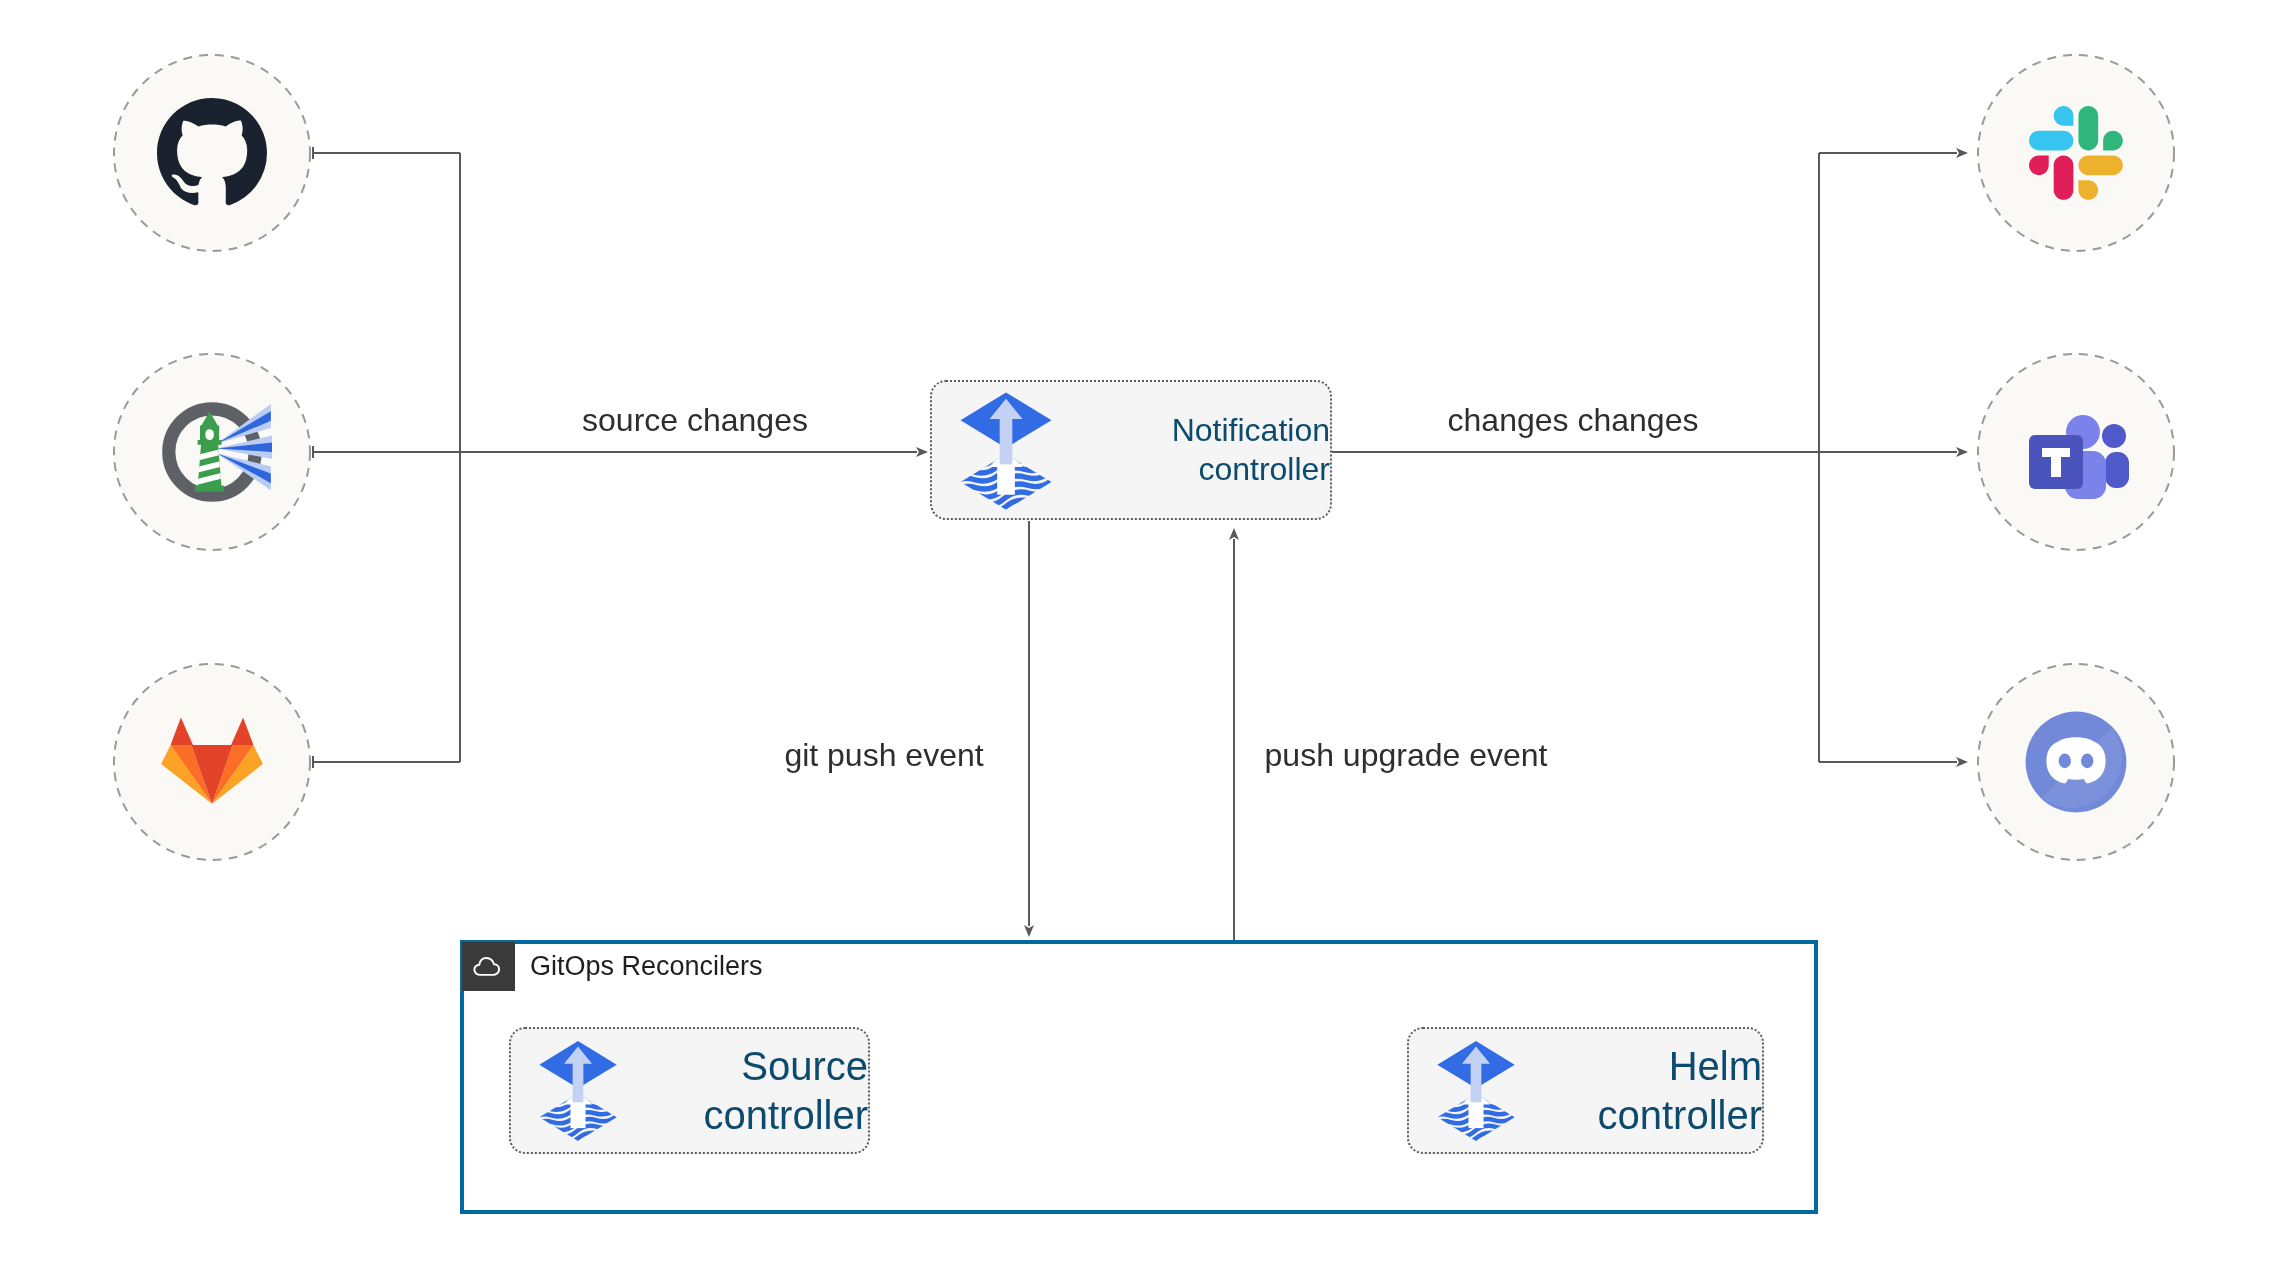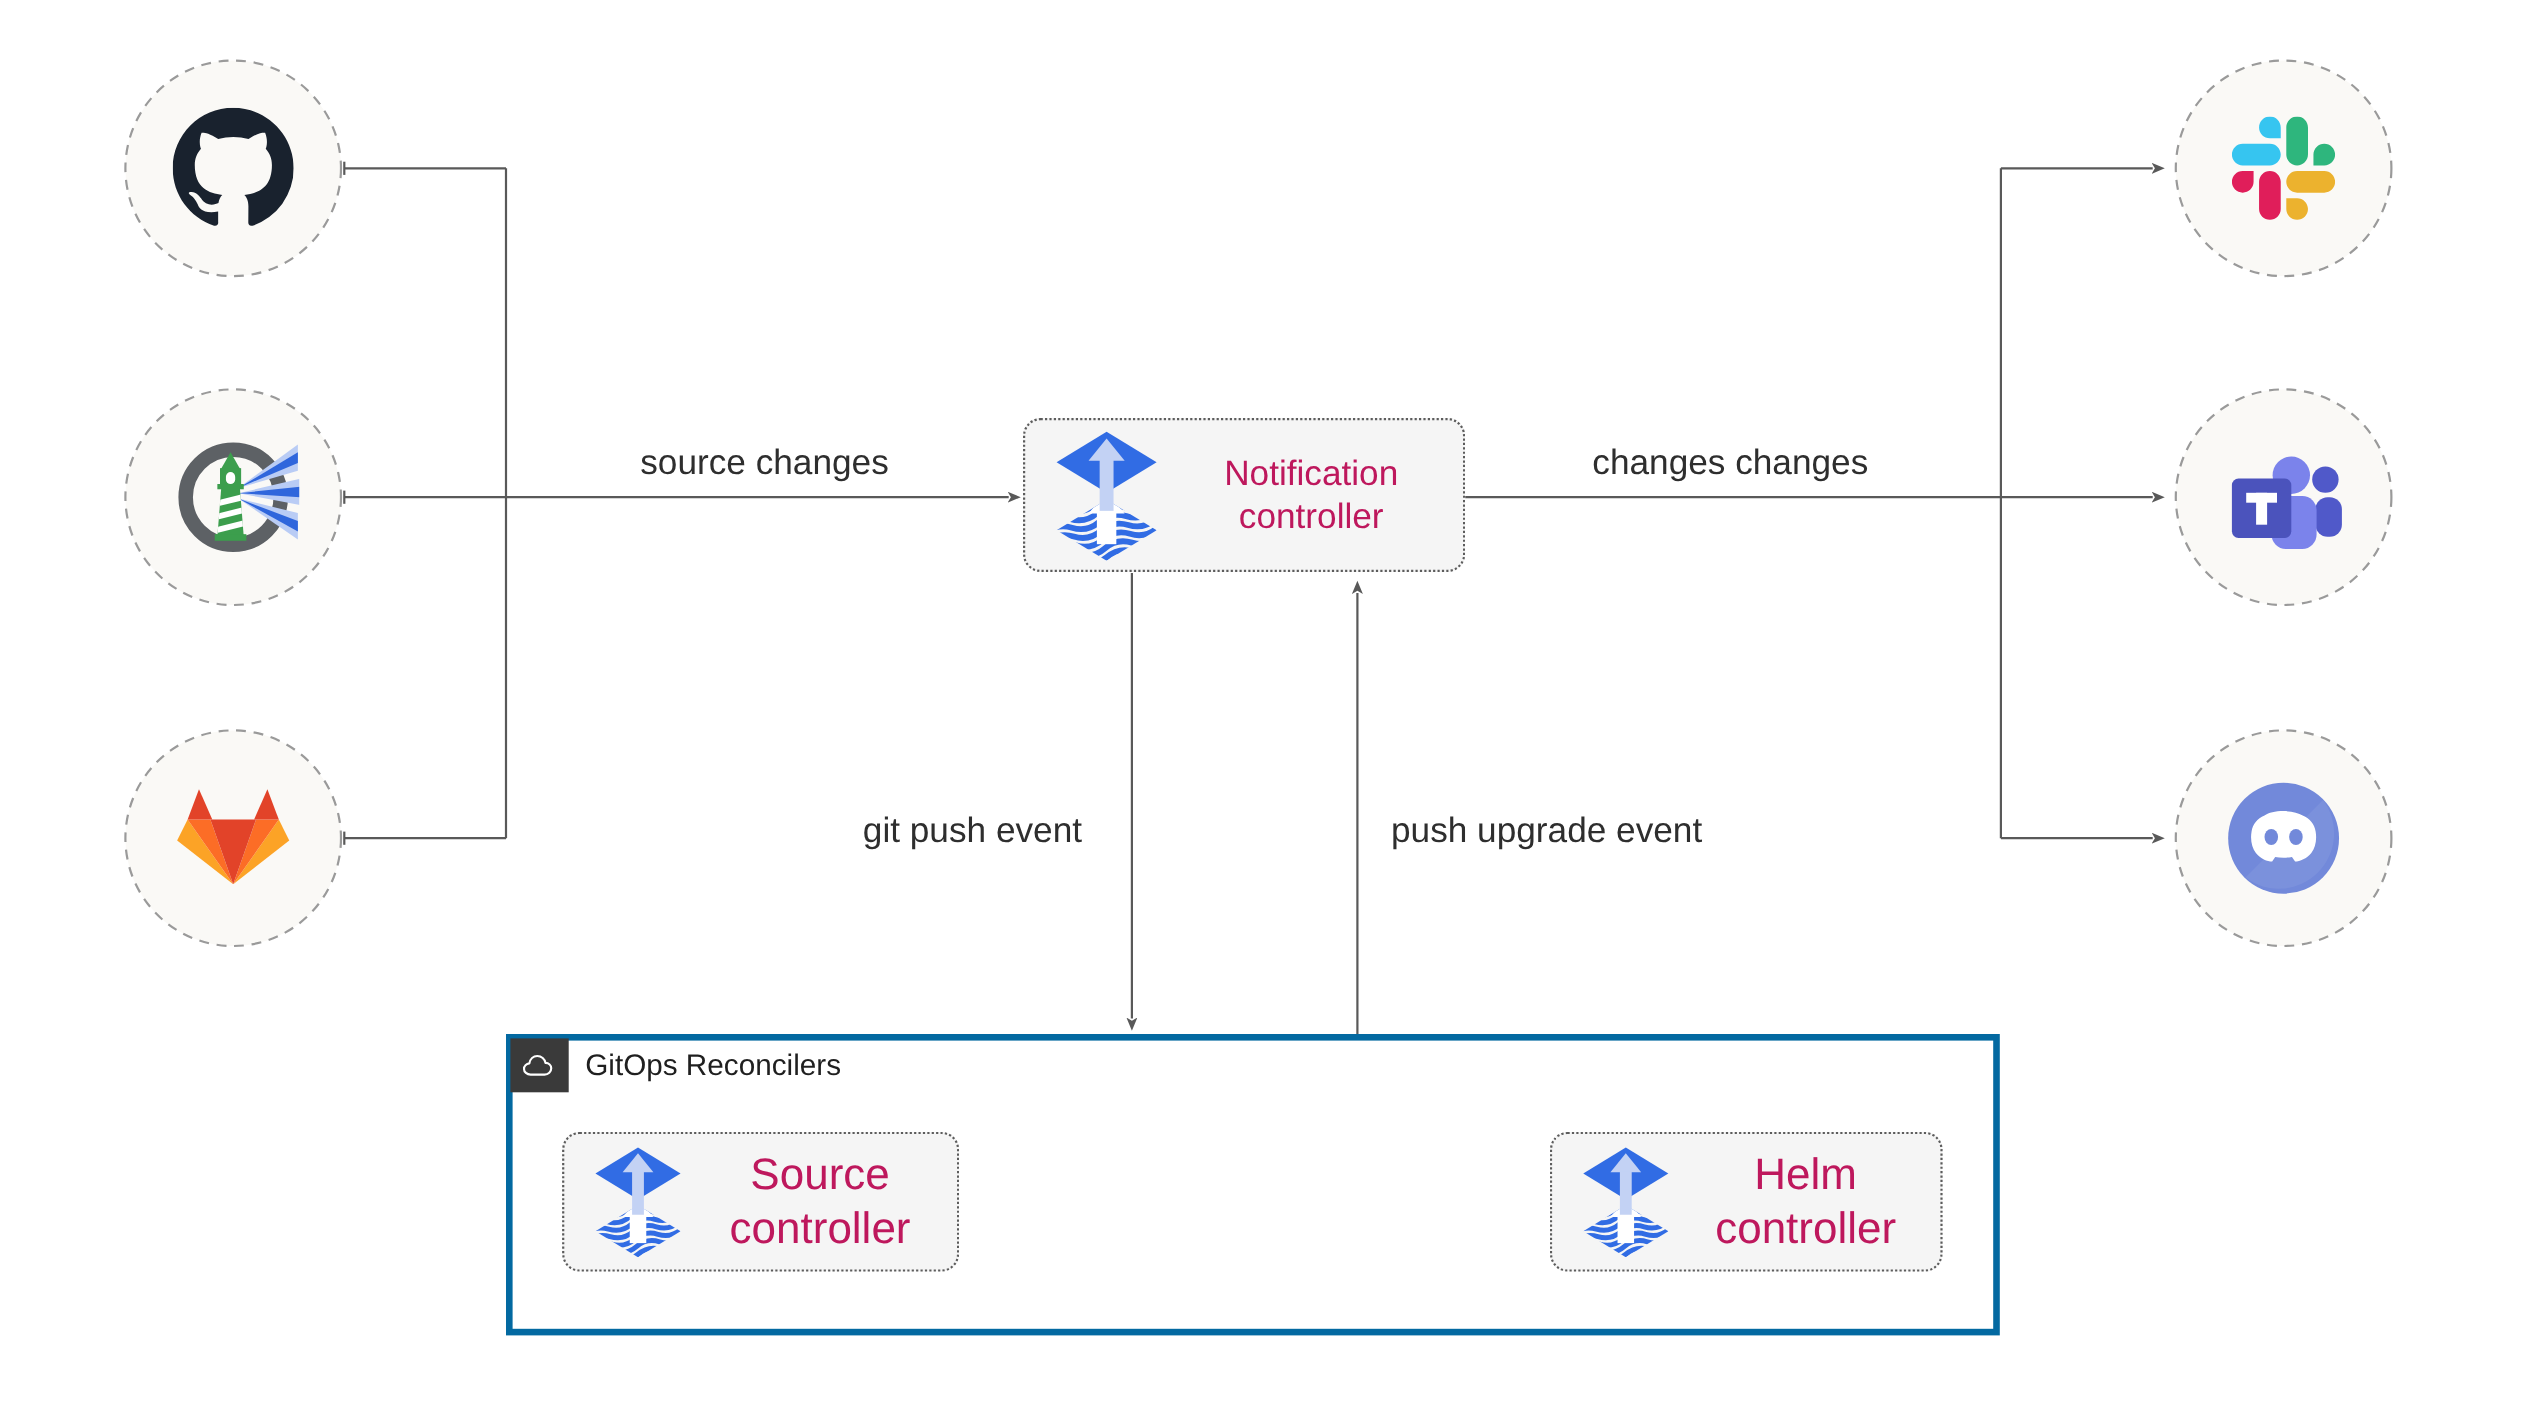--- a/index.html
+++ b/index.html
@@ -3,27 +3,27 @@
 <meta charset="utf-8">
 <style>
   html,body{margin:0;padding:0;background:#ffffff;}
   .canvas{position:relative;width:2292px;height:1284px;background:#ffffff;
           font-family:"Liberation Sans",sans-serif;color:#262626;overflow:hidden;padding-left:16px;}
   .connectors{position:absolute;left:0;top:0;}
   .node{position:absolute;width:200px;height:200px;}
   .ctrl-box{position:absolute;background:#f5f5f5;border:2px dotted #5c5c5c;border-radius:16px;
             display:flex;align-items:center;box-sizing:border-box;}
   .ctrl-box .flux-use{margin-left:26px;flex:0 0 auto;}
-  .ctrl-label{flex:1;text-align:center;font-size:32px;line-height:1.22;color:#be185d;}
+  .ctrl-label{flex:1;text-align:right;font-size:32px;line-height:1.22;color:#0c4a6e;}
   .ctrl-label .inner-span{display:inline-block;max-width:210px;}
   .inner .ctrl-label{font-size:40px;}
   .inner .ctrl-label .inner-span{max-width:180px;}
   .edge-label{position:absolute;transform:translate(-50%,-50%);font-size:32px;color:#2e2e2e;white-space:nowrap;}
   .gitops{position:absolute;left:460px;top:940px;width:1358px;height:274px;
-          border:6px solid #0369a1;background:#ffffff;box-sizing:border-box;}
+          border:4px solid #0369a1;background:#ffffff;box-sizing:border-box;}
   .gitops-tab{position:absolute;left:-2px;top:-2px;width:53px;height:49px;background:#3a3a3a;
               display:flex;align-items:center;justify-content:center;}
   .gitops-title{position:absolute;left:66px;top:-2px;height:49px;line-height:49px;
                 font-size:27px;color:#1f1f1f;white-space:nowrap;}
   .node-circle{fill:#faf9f6;stroke:#9a9a9a;stroke-width:2;stroke-dasharray:9 7;}
 </style>
 </head>
 <body>
 
 <svg width="0" height="0" style="position:absolute" aria-hidden="true">

